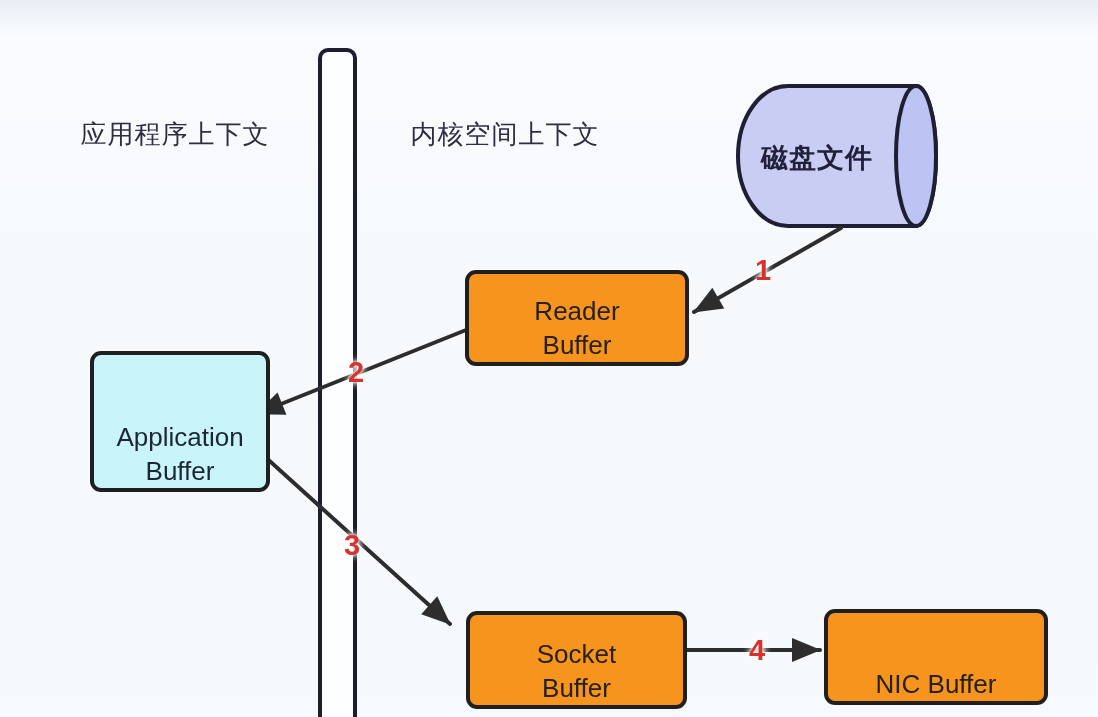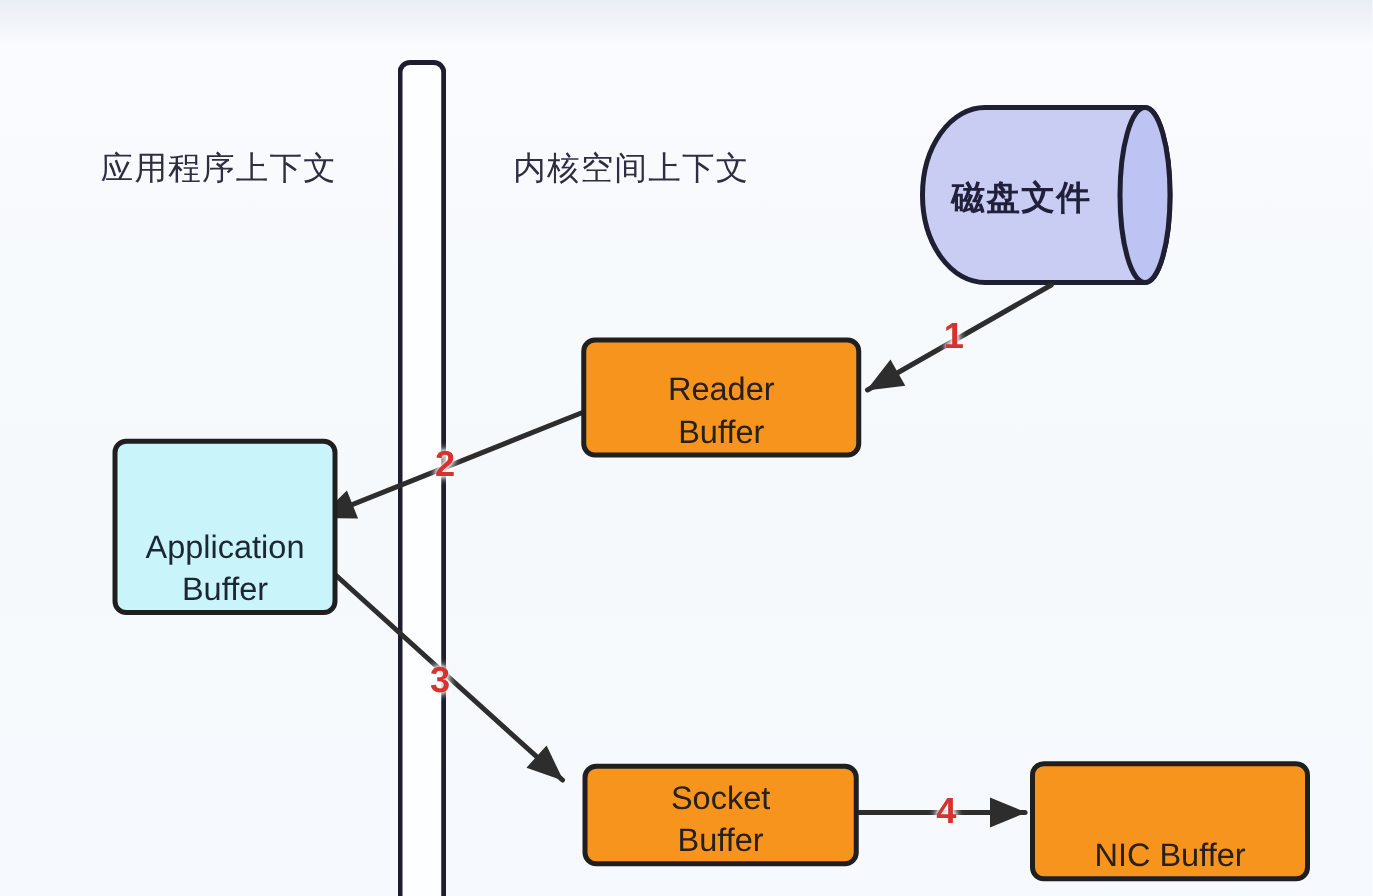--- a/index.html
+++ b/index.html
@@ -60,21 +60,21 @@
     box-sizing: border-box;
     z-index: 3;
     font-size: 26px;
     line-height: 34px;
     font-weight: 500;
     color: #26211c;
     text-align: center;
   }
   .node.reader { left: 465px; top: 270px; width: 224px; height: 96px;  background: #f7941d; }
   .node.app    { left: 50px;  top: 351px; width: 180px; height: 141px; background: #c9f4f9; color: #1d2733; margin-left: 40px; }
-  .node.socket { left: 466px; top: 611px; width: 221px; height: 82px;  background: #f7941d; }
+  .node.socket { left: 466px; top: 611px; width: 221px; height: 98px;  background: #f7941d; }
   .node.nic    { left: 824px; top: 609px; width: 224px; height: 96px;  background: #f7941d; }
   .step-num {
     position: absolute;
     z-index: 4;
     font-size: 29px;
     font-weight: 700;
     color: #d6332e;
     transform: translate(-50%, -50%);
     text-shadow: 0 0 3px #ffffff, 0 0 6px #ffffff, 0 0 8px #ffffff;
   }

